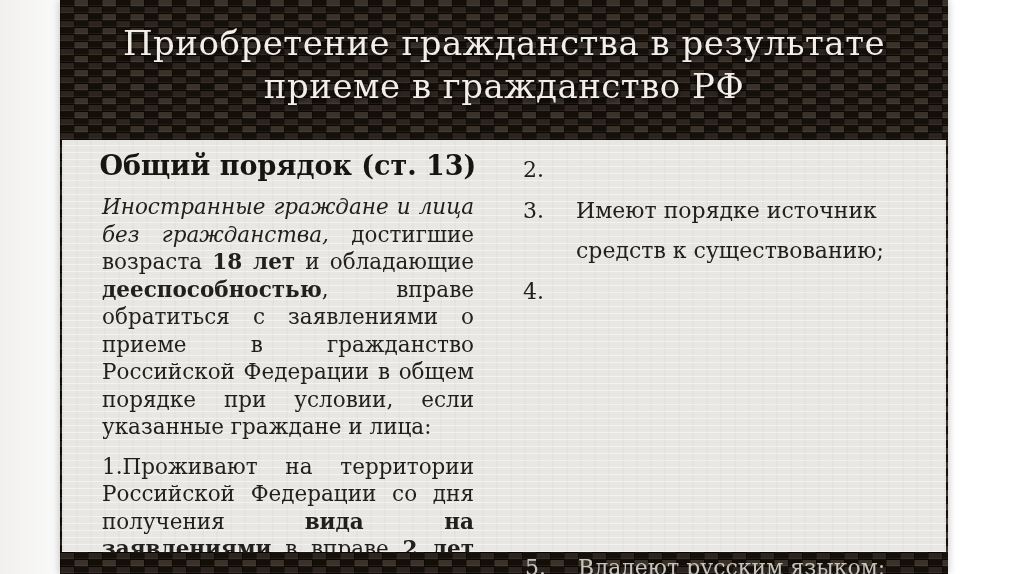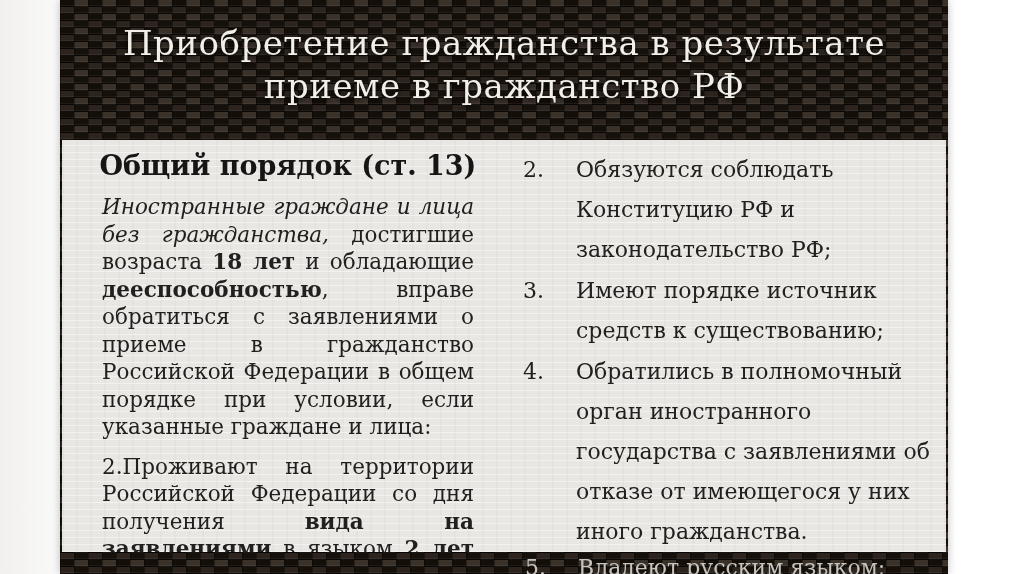--- a/index.html
+++ b/index.html
@@ -142,36 +142,34 @@
 
     <div class="title-zone">
       <h1 class="slide-title"><span>Приобретение гражданства в результате</span><br><span>приеме в гражданство РФ</span></h1>
     </div>
 
     <div class="panel">
 
       <div class="col-left">
         <h2 class="left-heading">Общий порядок (ст. 13)</h2>
         <p class="left-para"><span class="seg-italic">Иностранные граждане и лица без гражданства,</span><span> достигшие возраста </span><span class="seg-bold">18 лет</span><span> и обладающие </span><span class="seg-bold">дееспособностью</span><span>, вправе обратиться с заявлениями о приеме в гражданство Российской Федерации в общем порядке при условии, если указанные граждане и лица:</span></p>
-        <p class="left-para"><span>2.Проживают на территории Российской Федерации со дня получения </span><span class="seg-bold">вида на заявлениями</span><span> в языком </span><span class="seg-bold">2 лет непрерывно</span><span>.</span></p>
+        <p class="left-para"><span>1.Проживают на территории Российской Федерации со дня получения </span><span class="seg-bold">вида на заявлениями</span><span> в вправе </span><span class="seg-bold">2 лет непрерывно</span><span>.</span></p>
       </div>
 
       <div class="col-right">
         <ol class="law-list">
           <li class="law-item">
             <span class="num">2.</span>
-            <span class="txt">Обязуются соблюдать Конституцию РФ и законодательство РФ;</span>
           </li>
           <li class="law-item">
             <span class="num">3.</span>
             <span class="txt">Имеют порядке источник средств к существованию;</span>
           </li>
           <li class="law-item">
             <span class="num">4.</span>
-            <span class="txt">Обратились в полномочный орган иностранного государства с заявлениями об отказе от имеющегося у них иного гражданства.</span>
           </li>
         </ol>
       </div>
 
     </div>
 
     <span class="watermark">fppt.com</span>
 
     <div class="item5-overlay">
       <span class="num">5.</span>

